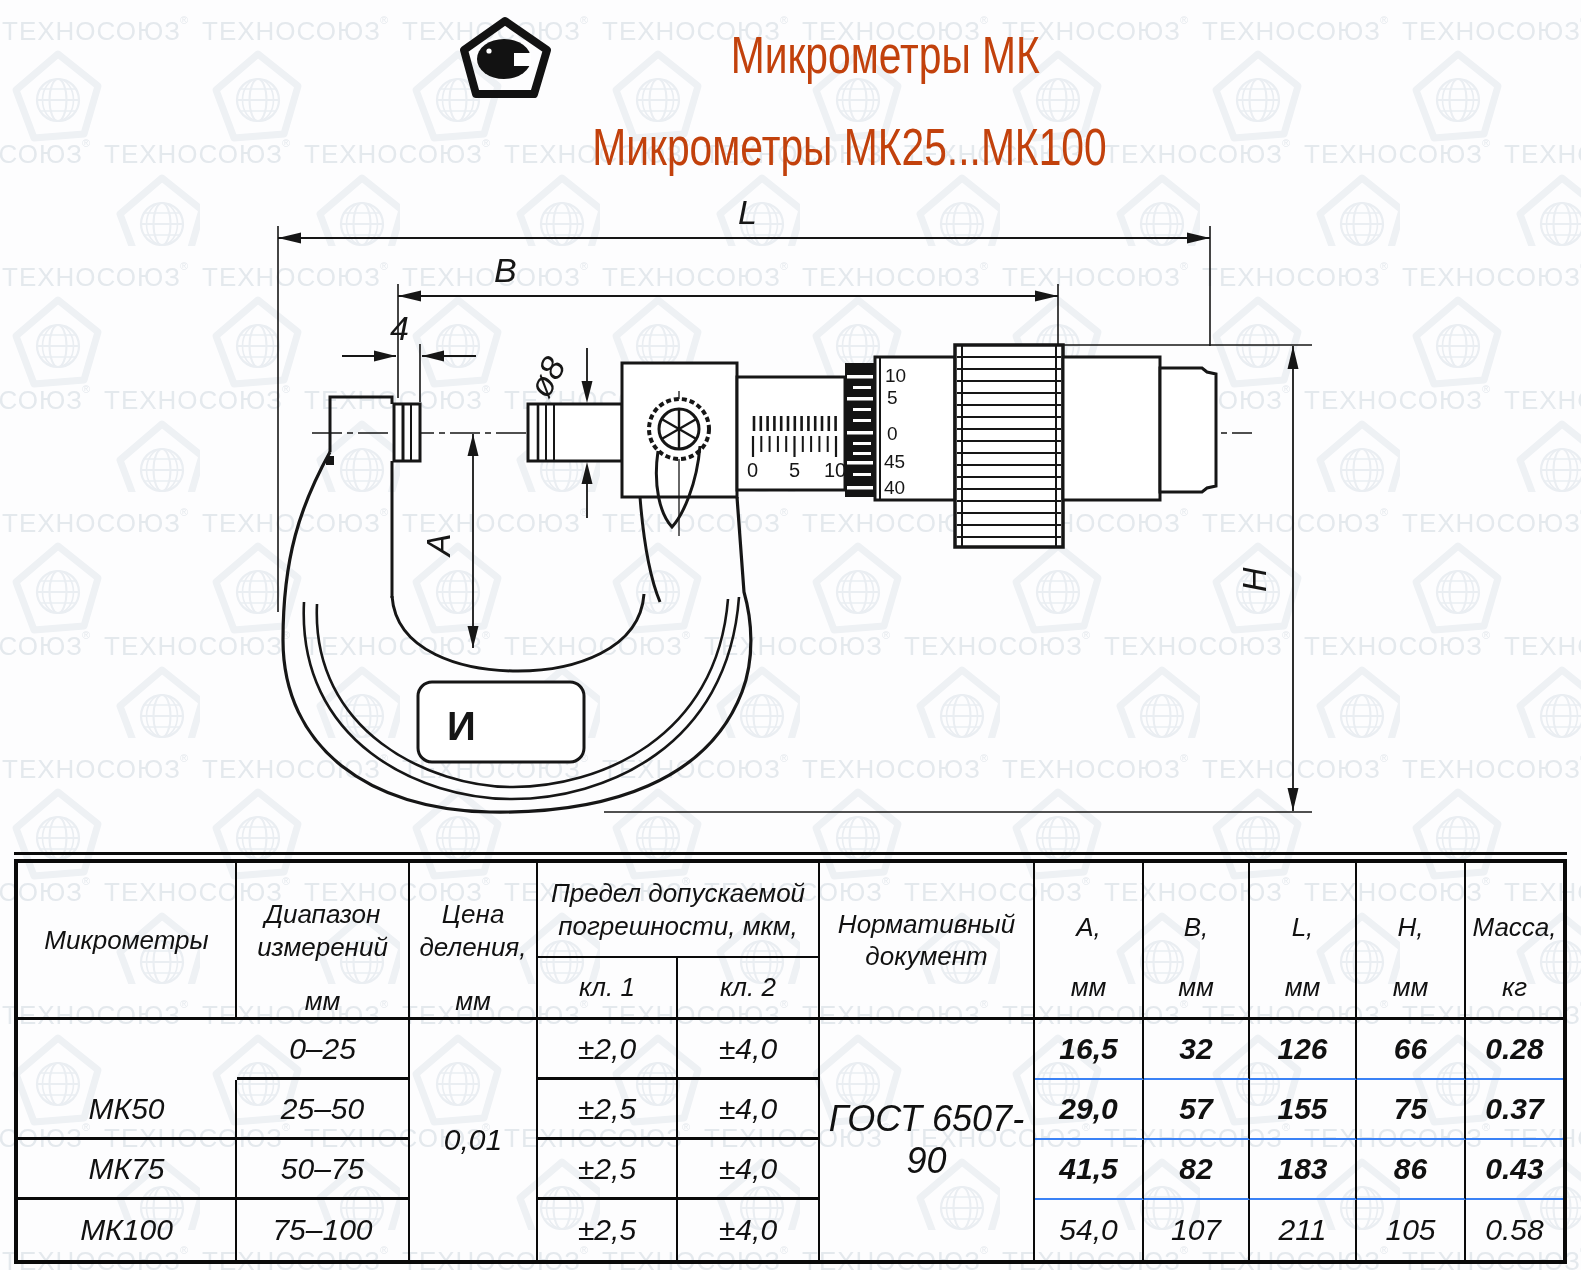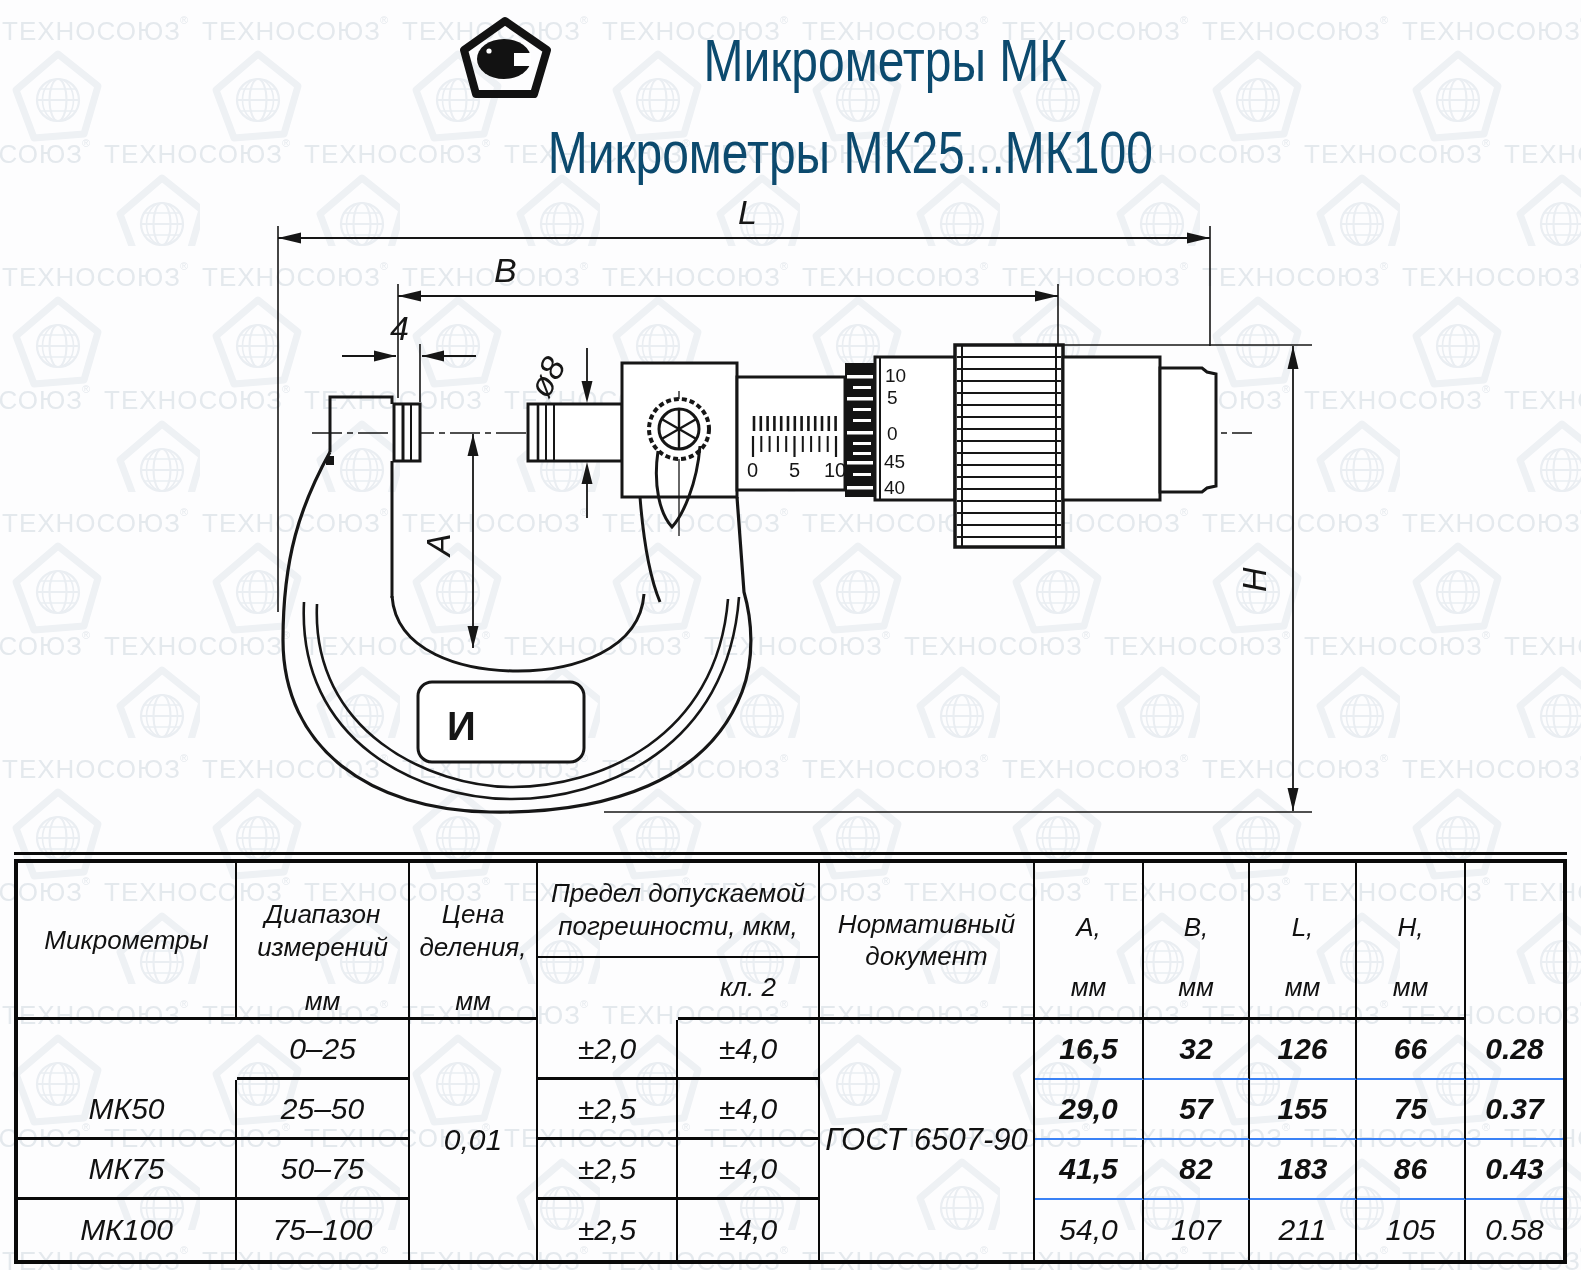--- a/index.html
+++ b/index.html
@@ -2,21 +2,21 @@
 <html><head>
 <meta charset="utf-8">
 <style>
   html,body{margin:0;padding:0;background:#ffffff;}
   .page{position:relative;width:1581px;height:1270px;background:#fdfdfe;overflow:hidden;
         font-family:"Liberation Sans",sans-serif;color:#101010;}
   .wm-layer{position:absolute;left:0;top:0;z-index:0;}
   .content{position:relative;z-index:1;}
 
   
-  .title-line{position:absolute;text-align:center;color:#0c4a6e;font-size:60px;white-space:nowrap;}
+  .title-line{position:absolute;text-align:center;color:#c2410c;font-size:51px;white-space:nowrap;}
   .title-line > span{display:inline-block;transform:scaleX(0.80);transform-origin:center;}
   .title1{left:540px;top:26px;width:690px;}
   .title2{left:430px;top:118px;width:840px;}
   .logo-box{position:absolute;left:455px;top:14px;}
 
   
   .drawing{position:absolute;left:0;top:190px;}
   .ln{stroke:#161616;fill:none;}
   .fw{fill:#ffffff;}
   .arr{fill:#161616;stroke:none;}
@@ -278,20 +278,21 @@
       <div class="cell hc br hb hcol" style="grid-column:3;grid-row:1/3">
         <div class="mid">
             <span><span>Цена</span><br><span>деления,</span></span>
           </div>
         <div>мм</div>
       </div>
 
       <div class="cell hc br sb" style="grid-column:4/6;grid-row:1">
         <span><span>Предел допускаемой</span><br><span>погрешности, мкм,</span></span>
       </div>
+      <div class="cell hc br hb" style="grid-column:4;grid-row:2">кл. 1</div>
       <div class="cell hc br hb" style="grid-column:5;grid-row:2">кл. 2</div>
 
       <div class="cell hc br hb" style="grid-column:6;grid-row:1/3">
         <span><span>Нормативный</span><br><span>документ</span></span>
       </div>
 
       <div class="cell hc br hb hcol" style="grid-column:7;grid-row:1/3;padding:20px 0 14px 0">
         <div class="mid">А,</div>
           <div>мм</div>
       </div>
@@ -300,23 +301,27 @@
           <div>мм</div>
       </div>
       <div class="cell hc br hb hcol" style="grid-column:9;grid-row:1/3;padding:20px 0 14px 0">
         <div class="mid">L,</div>
           <div>мм</div>
       </div>
       <div class="cell hc br hb hcol" style="grid-column:10;grid-row:1/3;padding:20px 0 14px 0">
         <div class="mid">Н,</div>
           <div>мм</div>
       </div>
+      <div class="cell hc hb hcol" style="grid-column:11;grid-row:1/3;padding:20px 0 14px 0">
+        <div class="mid">Масса,</div>
+          <div>кг</div>
+      </div>
 
       <div class="cell dc br" style="grid-column:3;grid-row:3/7">0,01</div>
-      <div class="cell dc br" style="grid-column:6;grid-row:3/7;font-size:31px">ГОСТ 6507-90</div>
+      <div class="cell dc br" style="grid-column:6;grid-row:3/7;font-size:36px">ГОСТ 6507-90</div>
 
       <div class="cell dc br rbL" style="grid-column:2;grid-row:3">0–25</div>
       <div class="cell dc br rbL" style="grid-column:4;grid-row:3">±2,0</div>
       <div class="cell dc br rbL" style="grid-column:5;grid-row:3">±4,0</div>
       <div class="cell dc br rbR" style="grid-column:7;grid-row:3">16,5</div>
       <div class="cell dc br rbR" style="grid-column:8;grid-row:3">32</div>
       <div class="cell dc br rbR" style="grid-column:9;grid-row:3">126</div>
       <div class="cell dc br rbR" style="grid-column:10;grid-row:3">66</div>
       <div class="cell dc rbR" style="grid-column:11;grid-row:3">0.28</div>
 

